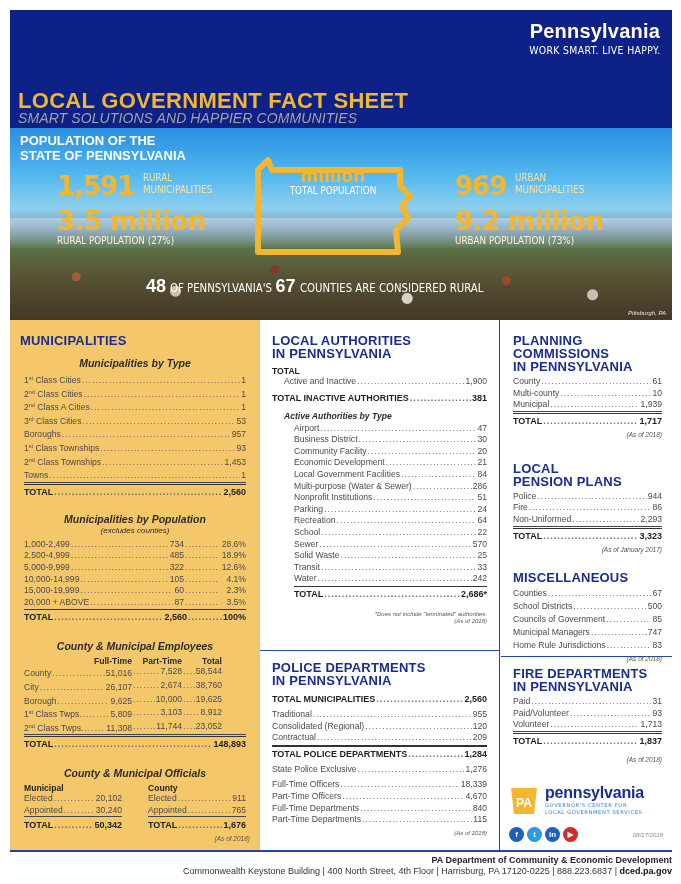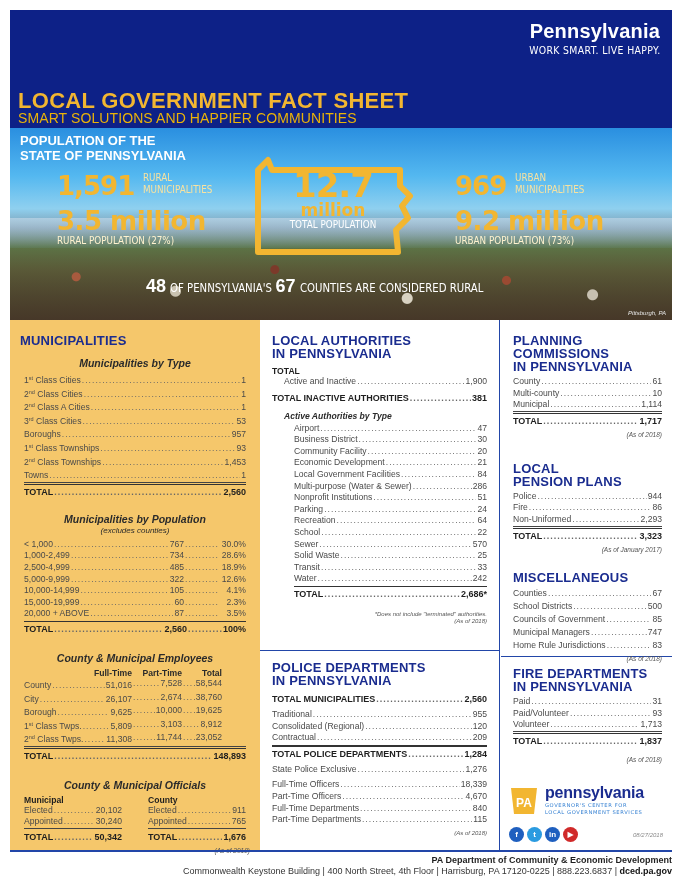--- a/index.html
+++ b/index.html
@@ -7,21 +7,21 @@
   body { font-family: "Liberation Sans", "DejaVu Sans", sans-serif; color: #3a3a3a; position: relative; }
 
   .page { position: absolute; left: 10px; top: 10px; width: 662px; height: 874px; }
 
   
   .header { position: absolute; left: 0; top: 0; width: 662px; height: 118px; background: #0d2187; }
   .brand { position: absolute; right: 12px; top: 10px; text-align: right; color: #fff; }
   .brand-name { font-size: 20px; font-weight: bold; letter-spacing: 0.2px; }
   .brand-tag { font-size: 11px; letter-spacing: 0.4px; margin-top: 1px; font-family: "DejaVu Sans", sans-serif; transform: scaleX(0.85); transform-origin: right; }
   .title { position: absolute; left: 8px; top: 78px; color: #f2b631; font-size: 22px; font-weight: bold; letter-spacing: 0.3px; }
-  .subtitle { position: absolute; left: 8px; top: 100px; color: #eab308; font-size: 14px; letter-spacing: 0.1px; }
+  .subtitle { position: absolute; left: 8px; top: 100px; color: #a3a3a3; font-size: 14px; letter-spacing: 0.1px; font-style: italic; }
 
   
   .hero { position: absolute; left: 0; top: 118px; width: 662px; height: 192px; overflow: hidden;
     background: linear-gradient(180deg, #2a8fe0 0%, #54b8f0 25%, #8fd0ef 42%, #7a9bb0 52%, #5f7a55 62%, #6b5a3e 75%, #5a4633 88%, #4a3a2a 100%); }
   .hero-haze { position: absolute; left: 0; top: 90px; width: 662px; height: 30px; background: linear-gradient(180deg, rgba(200,220,235,0.6), rgba(140,150,120,0)); }
   .hero-houses { position: absolute; left: 0; top: 120px; width: 662px; height: 72px;
     background:
       radial-gradient(circle at 10% 40%, #a85a3e 0 4px, transparent 5px),
       radial-gradient(circle at 25% 60%, #c9c2b0 0 5px, transparent 6px),
       radial-gradient(circle at 40% 30%, #7c3a2a 0 4px, transparent 5px),
@@ -149,21 +149,20 @@
     </div>
     <div class="stat rural-pop">
       <span class="big">3.5 million</span>
       <span class="caption">RURAL POPULATION (27%)</span>
     </div>
 
     <svg class="pa-shape" viewBox="0 0 175 104">
       <path d="M8 14 L18 4 L22 14 L150 14 L150 30 L160 40 L152 50 L158 62 L146 74 L148 96 L8 96 Z" fill="none" stroke="#f2b631" stroke-width="6" stroke-linejoin="round"></path>
     </svg>
     <div class="total-pop">
-      <div class="big num">12.7</div>
       <div class="big unit">million</div>
       <span class="caption">TOTAL POPULATION</span>
     </div>
 
     <div class="stat urban-count">
       <span class="big">969</span>
       <span class="cond">
         <span>URBAN</span><br>
         <span>MUNICIPALITIES</span>
       </span>
@@ -235,27 +234,20 @@
         <span class="dots"></span>
         <span class="val">2,560</span>
       </div>
     </div>
 
     <div class="sub-title" style="margin-top:14px;">Municipalities by Population</div>
     <div class="sub-note">(excludes counties)</div>
     <div style="padding:0 4px;">
       <div id="pop-rows">
           <div class="row">
-            <span class="lbl">&lt; 1,000</span>
-            <span class="dots"></span>
-            <span class="val">767</span>
-            <span class="dots" style="flex: 0 0 34px;"></span>
-            <span class="val" style="min-width: 26px; text-align: right;">30.0%</span>
-          </div>
-          <div class="row">
             <span class="lbl">1,000-2,499</span>
             <span class="dots"></span>
             <span class="val">734</span>
             <span class="dots" style="flex: 0 0 34px;"></span>
             <span class="val" style="min-width: 26px; text-align: right;">28.6%</span>
           </div>
           <div class="row">
             <span class="lbl">2,500-4,999</span>
             <span class="dots"></span>
             <span class="val">485</span>
@@ -615,21 +607,21 @@
             <span class="val">61</span>
           </div>
           <div class="row">
             <span class="lbl">Multi-county</span>
             <span class="dots"></span>
             <span class="val">10</span>
           </div>
           <div class="row underline-last">
             <span class="lbl">Municipal</span>
             <span class="dots"></span>
-            <span class="val">1,114</span>
+            <span class="val">1,939</span>
           </div>
         </div>
       <div class="rule"></div>
       <div class="row total">
         <span class="lbl">TOTAL</span>
         <span class="dots"></span>
         <span class="val">1,717</span>
       </div>
       <div class="asof">(As of 2018)</div>
 

